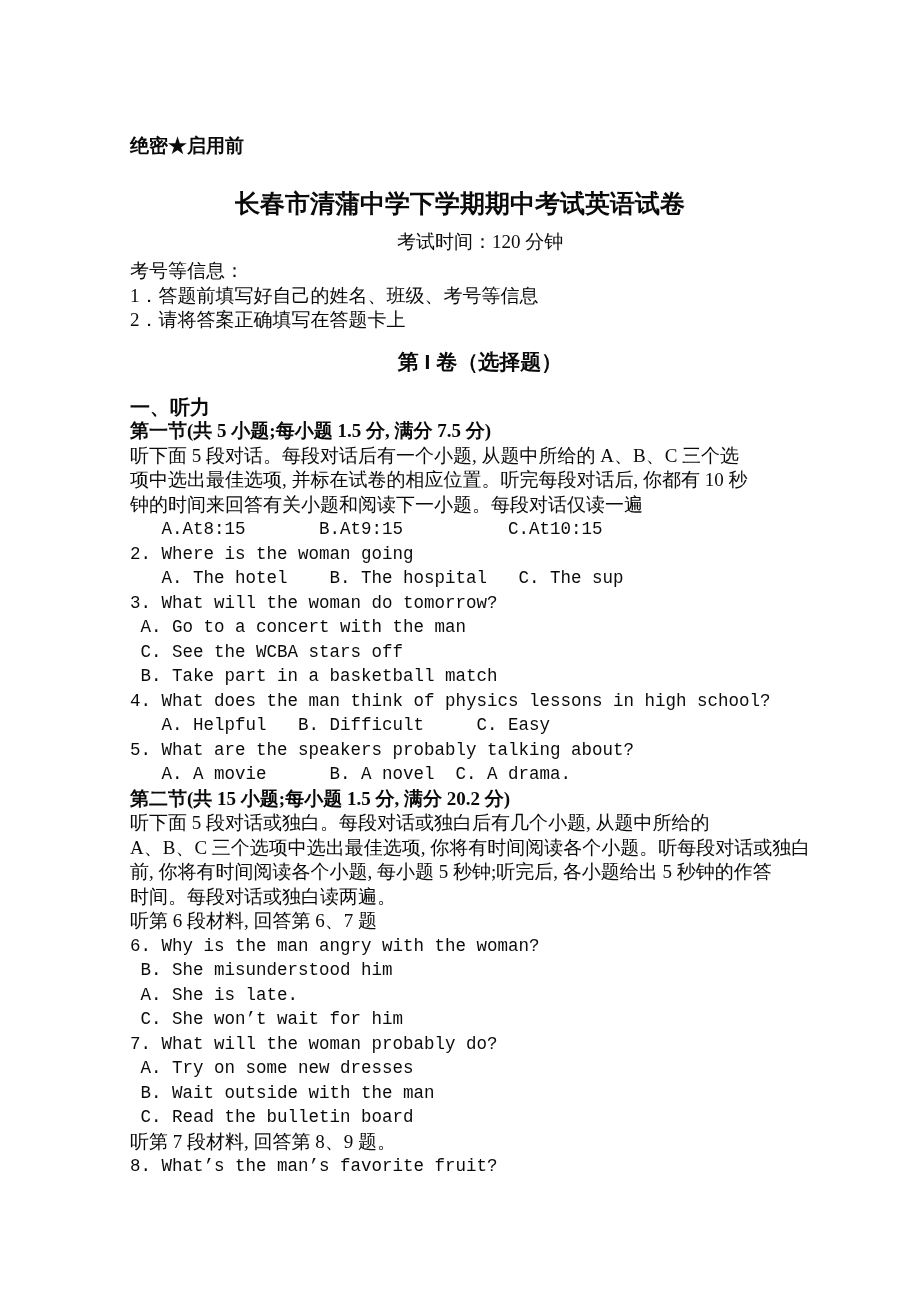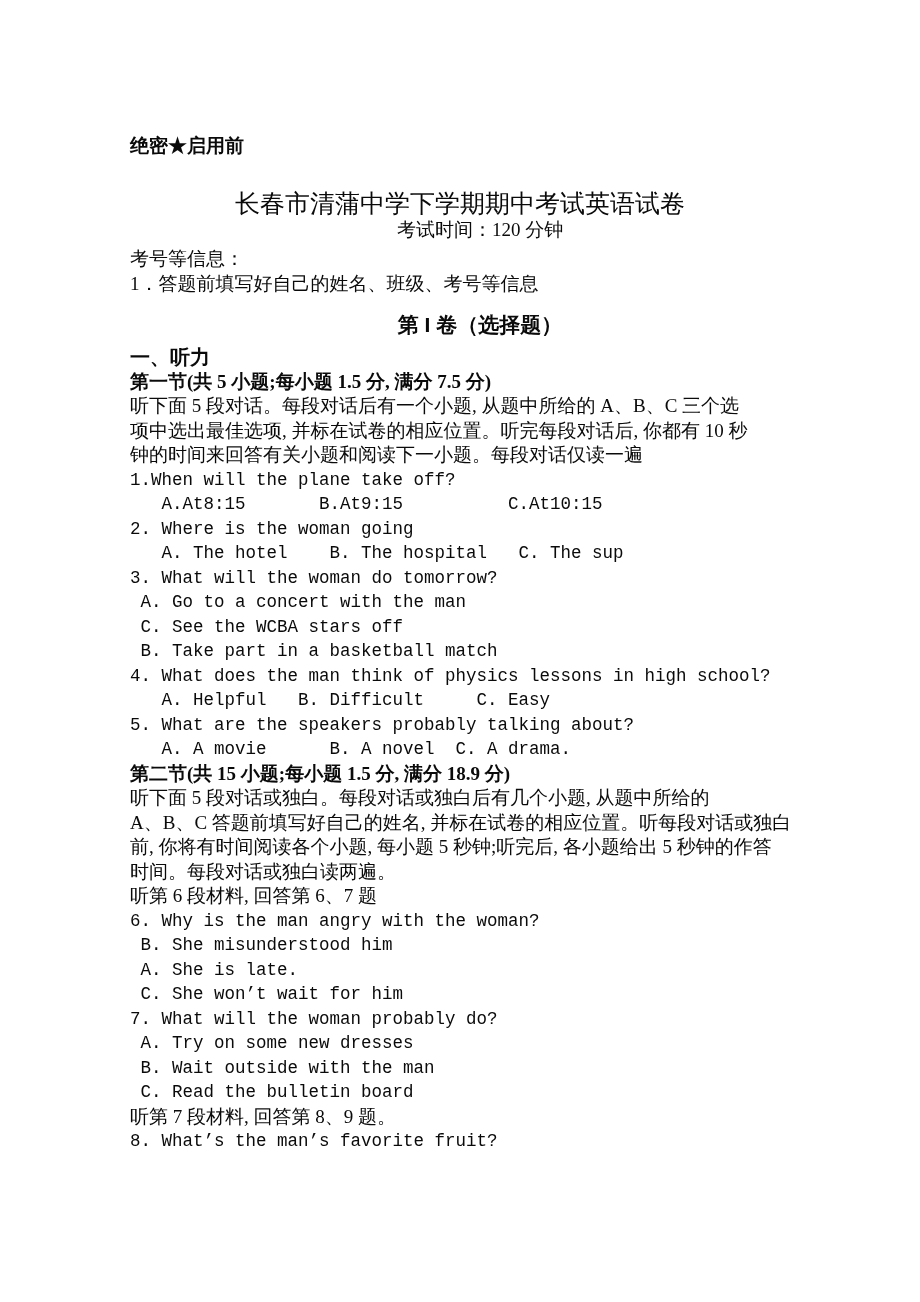--- a/index.html
+++ b/index.html
@@ -14,71 +14,71 @@
   .line { line-height: 24.5px; font-size: 19px; }
   .cn { font-family: "Liberation Serif", serif; white-space: pre-wrap; }
   .en { font-family: "Liberation Mono", monospace; font-size: 17.5px; white-space: pre; }
   .bold-cn { font-weight: bold; }
 
   .security {
     font-family: "Liberation Sans", sans-serif;
     font-weight: bold; font-size: 19px; line-height: 20px;
   }
   .title {
-    margin: 33px 40px 0 0; padding: 0;
+    margin: 33px 40px 12px 0; padding: 0;
     font-family: "Liberation Sans", sans-serif;
-    font-weight: normal; font-size: 25px; line-height: 29px;
+    font-weight: bold; font-size: 25px; line-height: 29px;
     text-align: center;
   }
   .subtitle {
     font-size: 19px; line-height: 24px;
     text-align: center;
   }
   .notes-heading { margin-top: 5px; }
   .volume {
     margin: 17px 0 0 0; padding: 0;
     font-family: "Liberation Sans", sans-serif;
     font-weight: bold; font-size: 21px; line-height: 24px;
     text-align: center;
   }
-  .listening-heading { margin-top: 8px; font-size: 20px; }
+  .listening-heading { margin-top: 21px; font-size: 20px; }
 </style>
 </head>
 <body>
 
 <div class="page">
   <div class="content">
 
     <div class="security">绝密★启用前</div>
 
     <h1 class="title">长春市清蒲中学下学期期中考试英语试卷</h1>
 
     <div class="subtitle">考试时间：120 分钟</div>
 
     <div class="line cn notes-heading">考号等信息：</div>
 
     <div>
         <div class="line cn">1．答题前填写好自己的姓名、班级、考号等信息</div>
+        <div class="line cn">2．请将答案正确填写在答题卡上</div>
       </div>
 
     <h2 class="volume">第 I 卷（选择题）</h2>
 
     <div class="line cn bold-cn listening-heading">一、听力</div>
 
     <div class="line cn bold-cn">第一节(共 5 小题;每小题 1.5 分, 满分 7.5 分)</div>
 
     <div>
         <div class="line cn">听下面 5 段对话。每段对话后有一个小题, 从题中所给的 A、B、C 三个选</div>
         <div class="line cn">项中选出最佳选项, 并标在试卷的相应位置。听完每段对话后, 你都有 10 秒</div>
         <div class="line cn">钟的时间来回答有关小题和阅读下一小题。每段对话仅读一遍</div>
       </div>
 
     <div>
         <div>
-        <div class="line en">1.When will the plane take off?</div>
         <div>
             <div class="line en">   A.At8:15       B.At9:15          C.At10:15</div>
           </div>
       </div>
         <div>
         <div class="line en">2. Where is the woman going</div>
         <div>
             <div class="line en">   A. The hotel    B. The hospital   C. The sup</div>
           </div>
       </div>
@@ -97,25 +97,25 @@
           </div>
       </div>
         <div>
         <div class="line en">5. What are the speakers probably talking about?</div>
         <div>
             <div class="line en">   A. A movie      B. A novel  C. A drama.</div>
           </div>
       </div>
       </div>
 
-    <div class="line cn bold-cn">第二节(共 15 小题;每小题 1.5 分, 满分 18.9 分)</div>
+    <div class="line cn bold-cn">第二节(共 15 小题;每小题 1.5 分, 满分 20.2 分)</div>
 
     <div>
         <div class="line cn">听下面 5 段对话或独白。每段对话或独白后有几个小题, 从题中所给的</div>
-        <div class="line cn">A、B、C 答题前填写好自己的姓名, 并标在试卷的相应位置。听每段对话或独白</div>
+        <div class="line cn">A、B、C 三个选项中选出最佳选项, 你将有时间阅读各个小题。听每段对话或独白</div>
         <div class="line cn">前, 你将有时间阅读各个小题, 每小题 5 秒钟;听完后, 各小题给出 5 秒钟的作答</div>
         <div class="line cn">时间。每段对话或独白读两遍。</div>
       </div>
 
     <div>
         <div>
         <div class="line cn">听第 6 段材料, 回答第 6、7 题</div>
         <div>
             <div>
             <div class="line en">6. Why is the man angry with the woman?</div>

